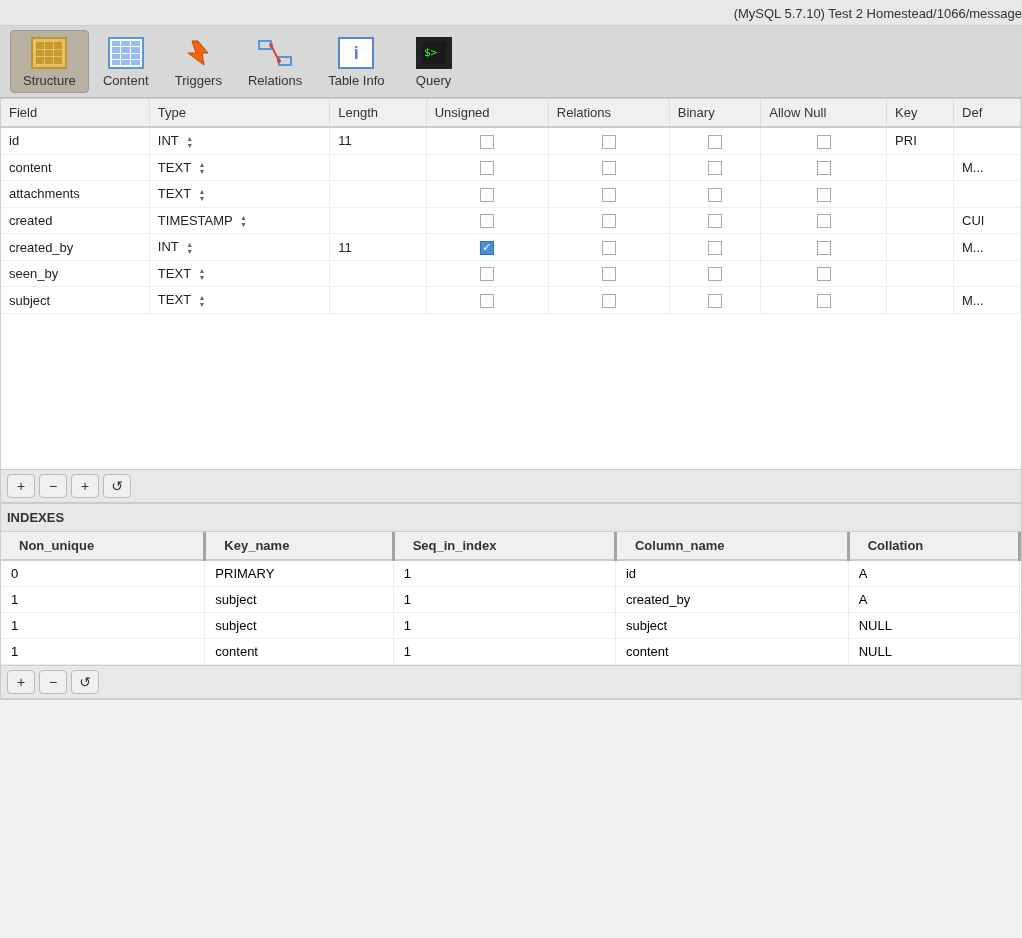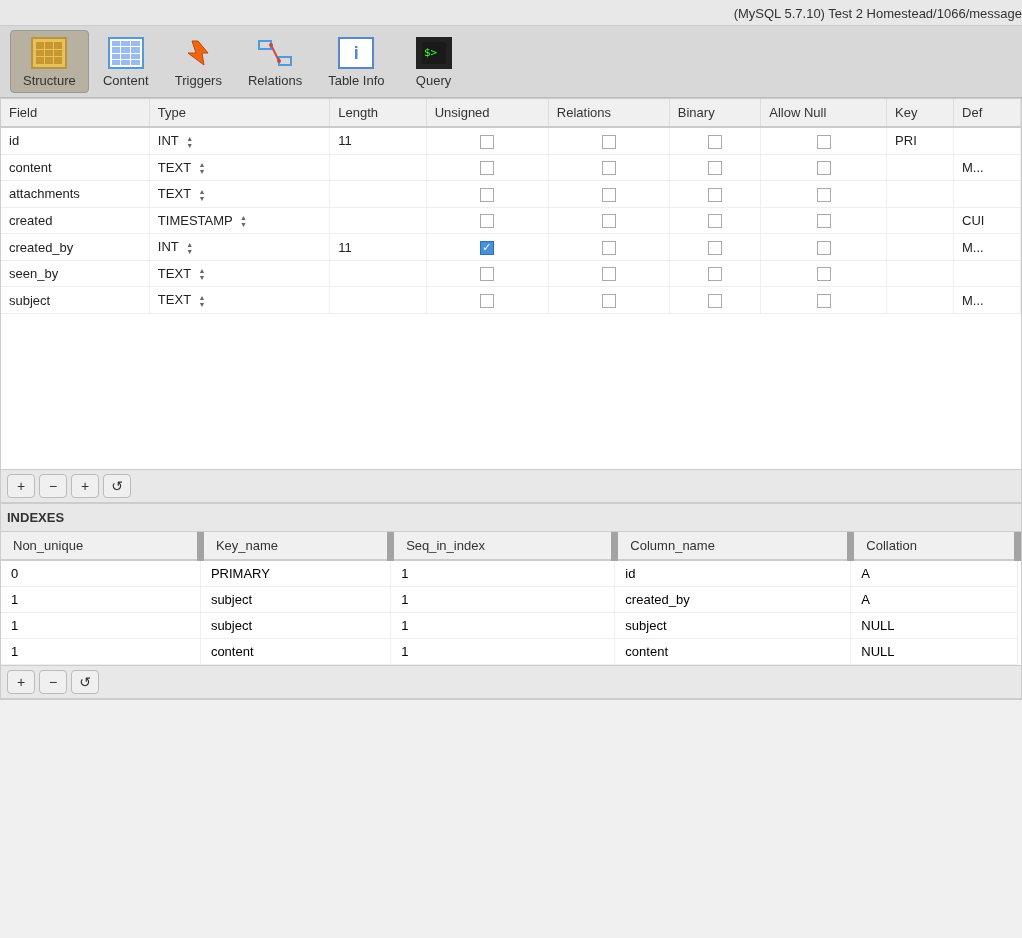--- a/index.html
+++ b/index.html
@@ -211,25 +211,25 @@
     .indexes-table {
       width: 100%;
       border-collapse: collapse;
       font-size: 13px;
     }
     .indexes-table thead tr {
       background: #f0f0f0;
       border-bottom: 2px solid #ccc;
     }
     .indexes-table th {
-      padding: 6px 12px;
+      padding: 6px 18px;
       text-align: left;
-      font-weight: 400;
+      font-weight: 700;
       color: #333;
-      border-right: 7px solid #a3a3a3;
+      border-right: 3px solid #a3a3a3;
     }
     .indexes-table td {
       padding: 5px 10px;
       border-bottom: 1px solid #eee;
       border-right: 1px solid #eee;
     }
 
     .scrollable-area {
       height: 370px;
       overflow-y: auto;

